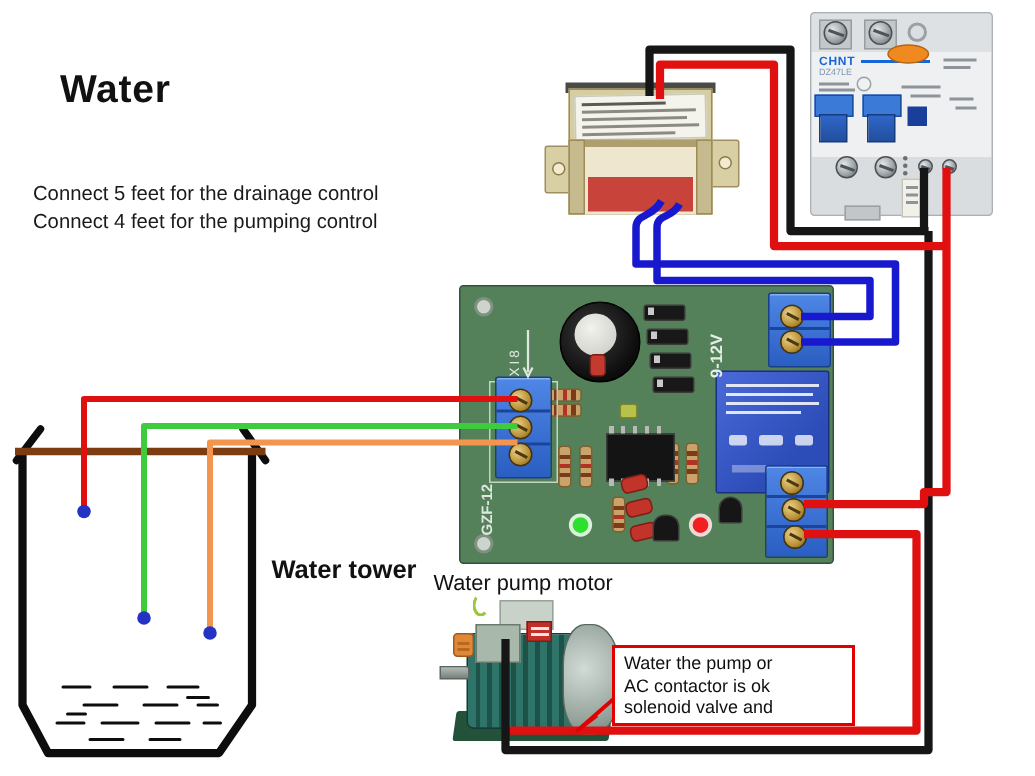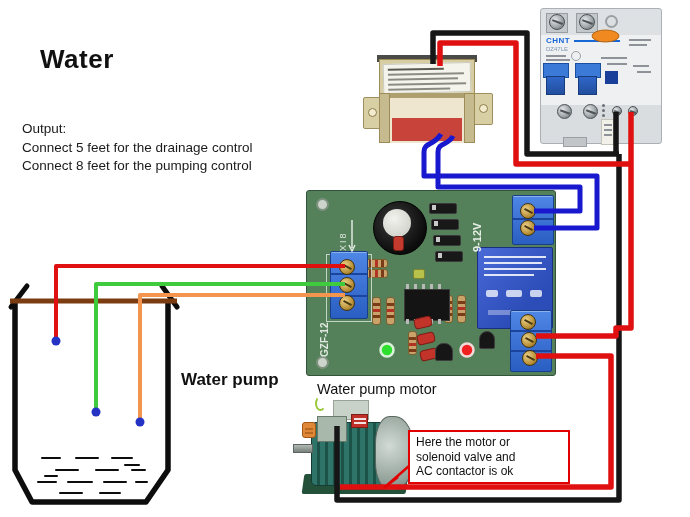--- a/index.html
+++ b/index.html
@@ -289,29 +289,28 @@
     <path d="M352 220 V248 M349 245 L352 251 L355 245" stroke="#dfe8df" stroke-width="1.5" fill="none"></path>
 
     <path d="M409 466 L385 487 L398 477" stroke-width="2.5" fill="none" stroke-linejoin="round" stroke="#e00000"></path>
   </svg>
 
   <div class="layer-labels">
 
     <div class="txt" style="left:40px;top:44px;font-size:26px;font-weight:700;letter-spacing:.5px;">Water</div>
 
     <div class="abs" style="left:22px;top:120px;font-size:13.5px;line-height:18.5px;color:#1a1a1a;">
-      <div>Output:</div>
       <div>Connect 5 feet for the drainage control</div>
-      <div>Connect 8 feet for the pumping control</div>
-    </div>
-
-    <div class="txt" style="left:181px;top:370px;font-size:17px;font-weight:600;">Water pump</div>
-
-    <div class="txt" style="left:317px;top:381px;font-size:14.5px;text-align:right;">Water pump motor</div>
+      <div>Connect 4 feet for the pumping control</div>
+    </div>
+
+    <div class="txt" style="left:181px;top:370px;font-size:17px;font-weight:600;">Water tower</div>
+
+    <div class="txt" style="left:289px;top:381px;font-size:14.5px;text-align:right;">Water pump motor</div>
 
     <div id="callout" style="left:408px;top:430px;width:146px;">
-      <div>Here the motor or</div>
+      <div>Water the pump or</div>
+      <div>AC contactor is ok</div>
       <div>solenoid valve and</div>
-      <div>AC contactor is ok</div>
     </div>
   </div>
 
 </div>
 
 </body></html>

